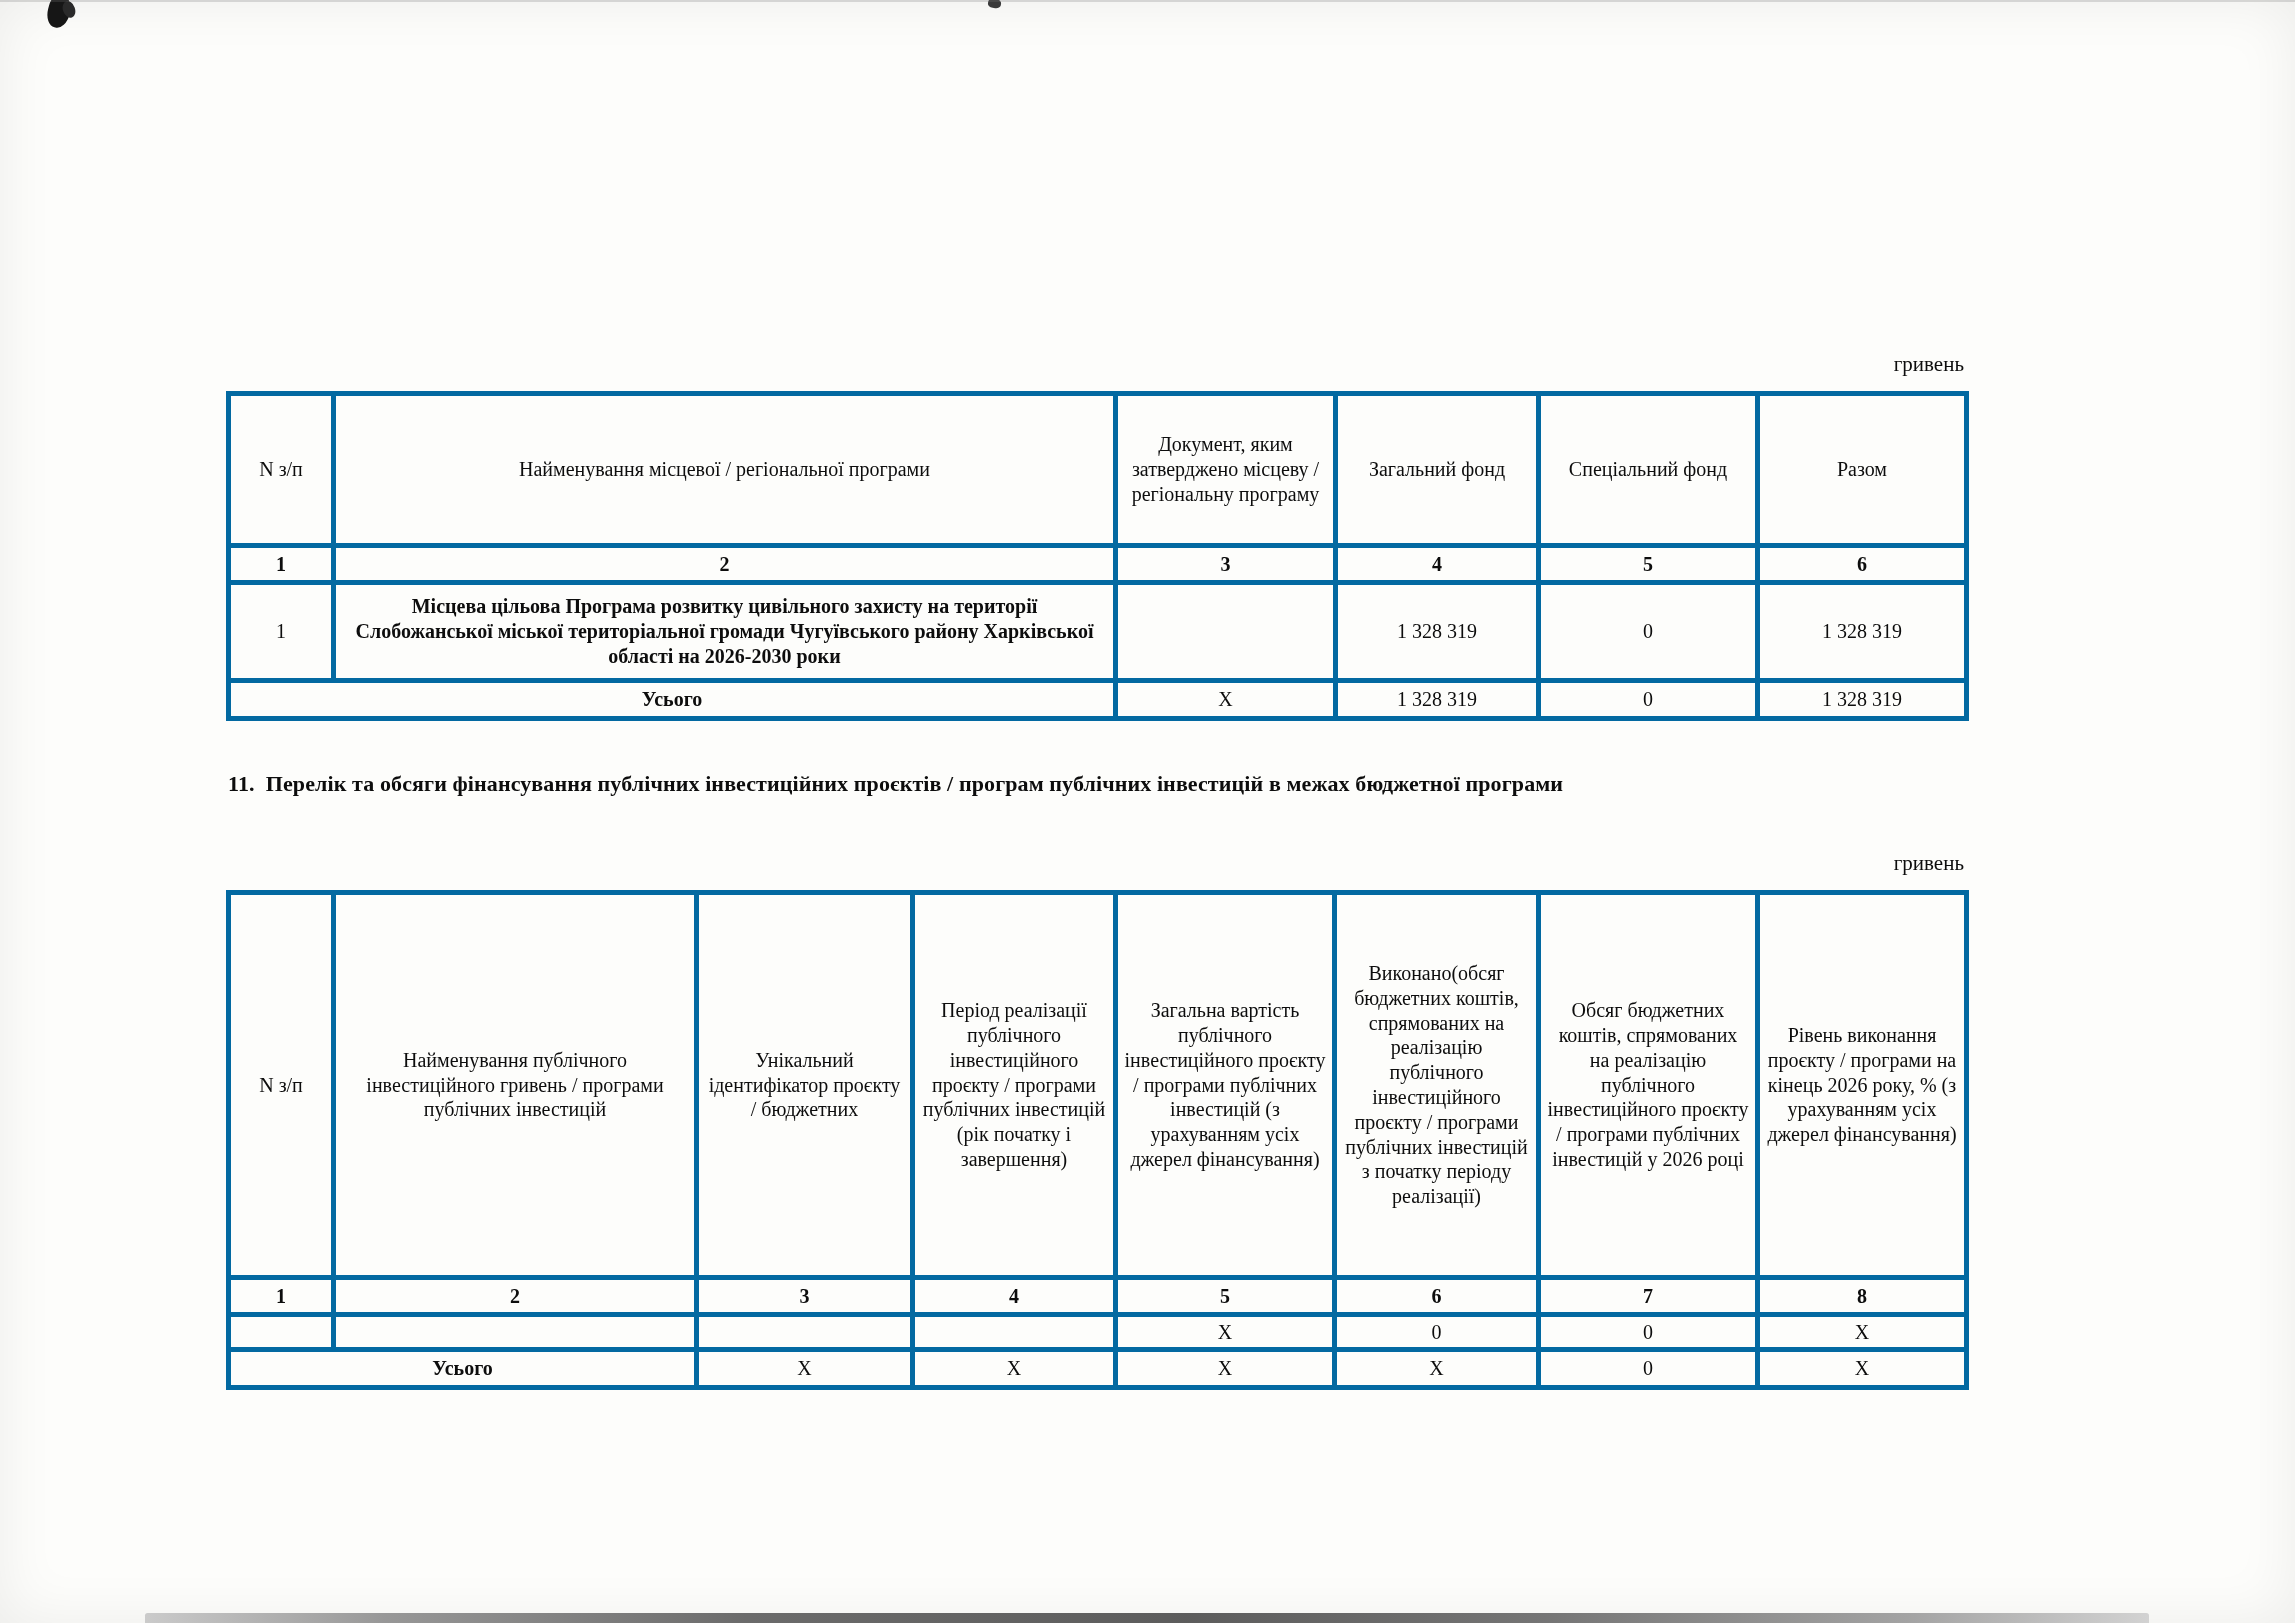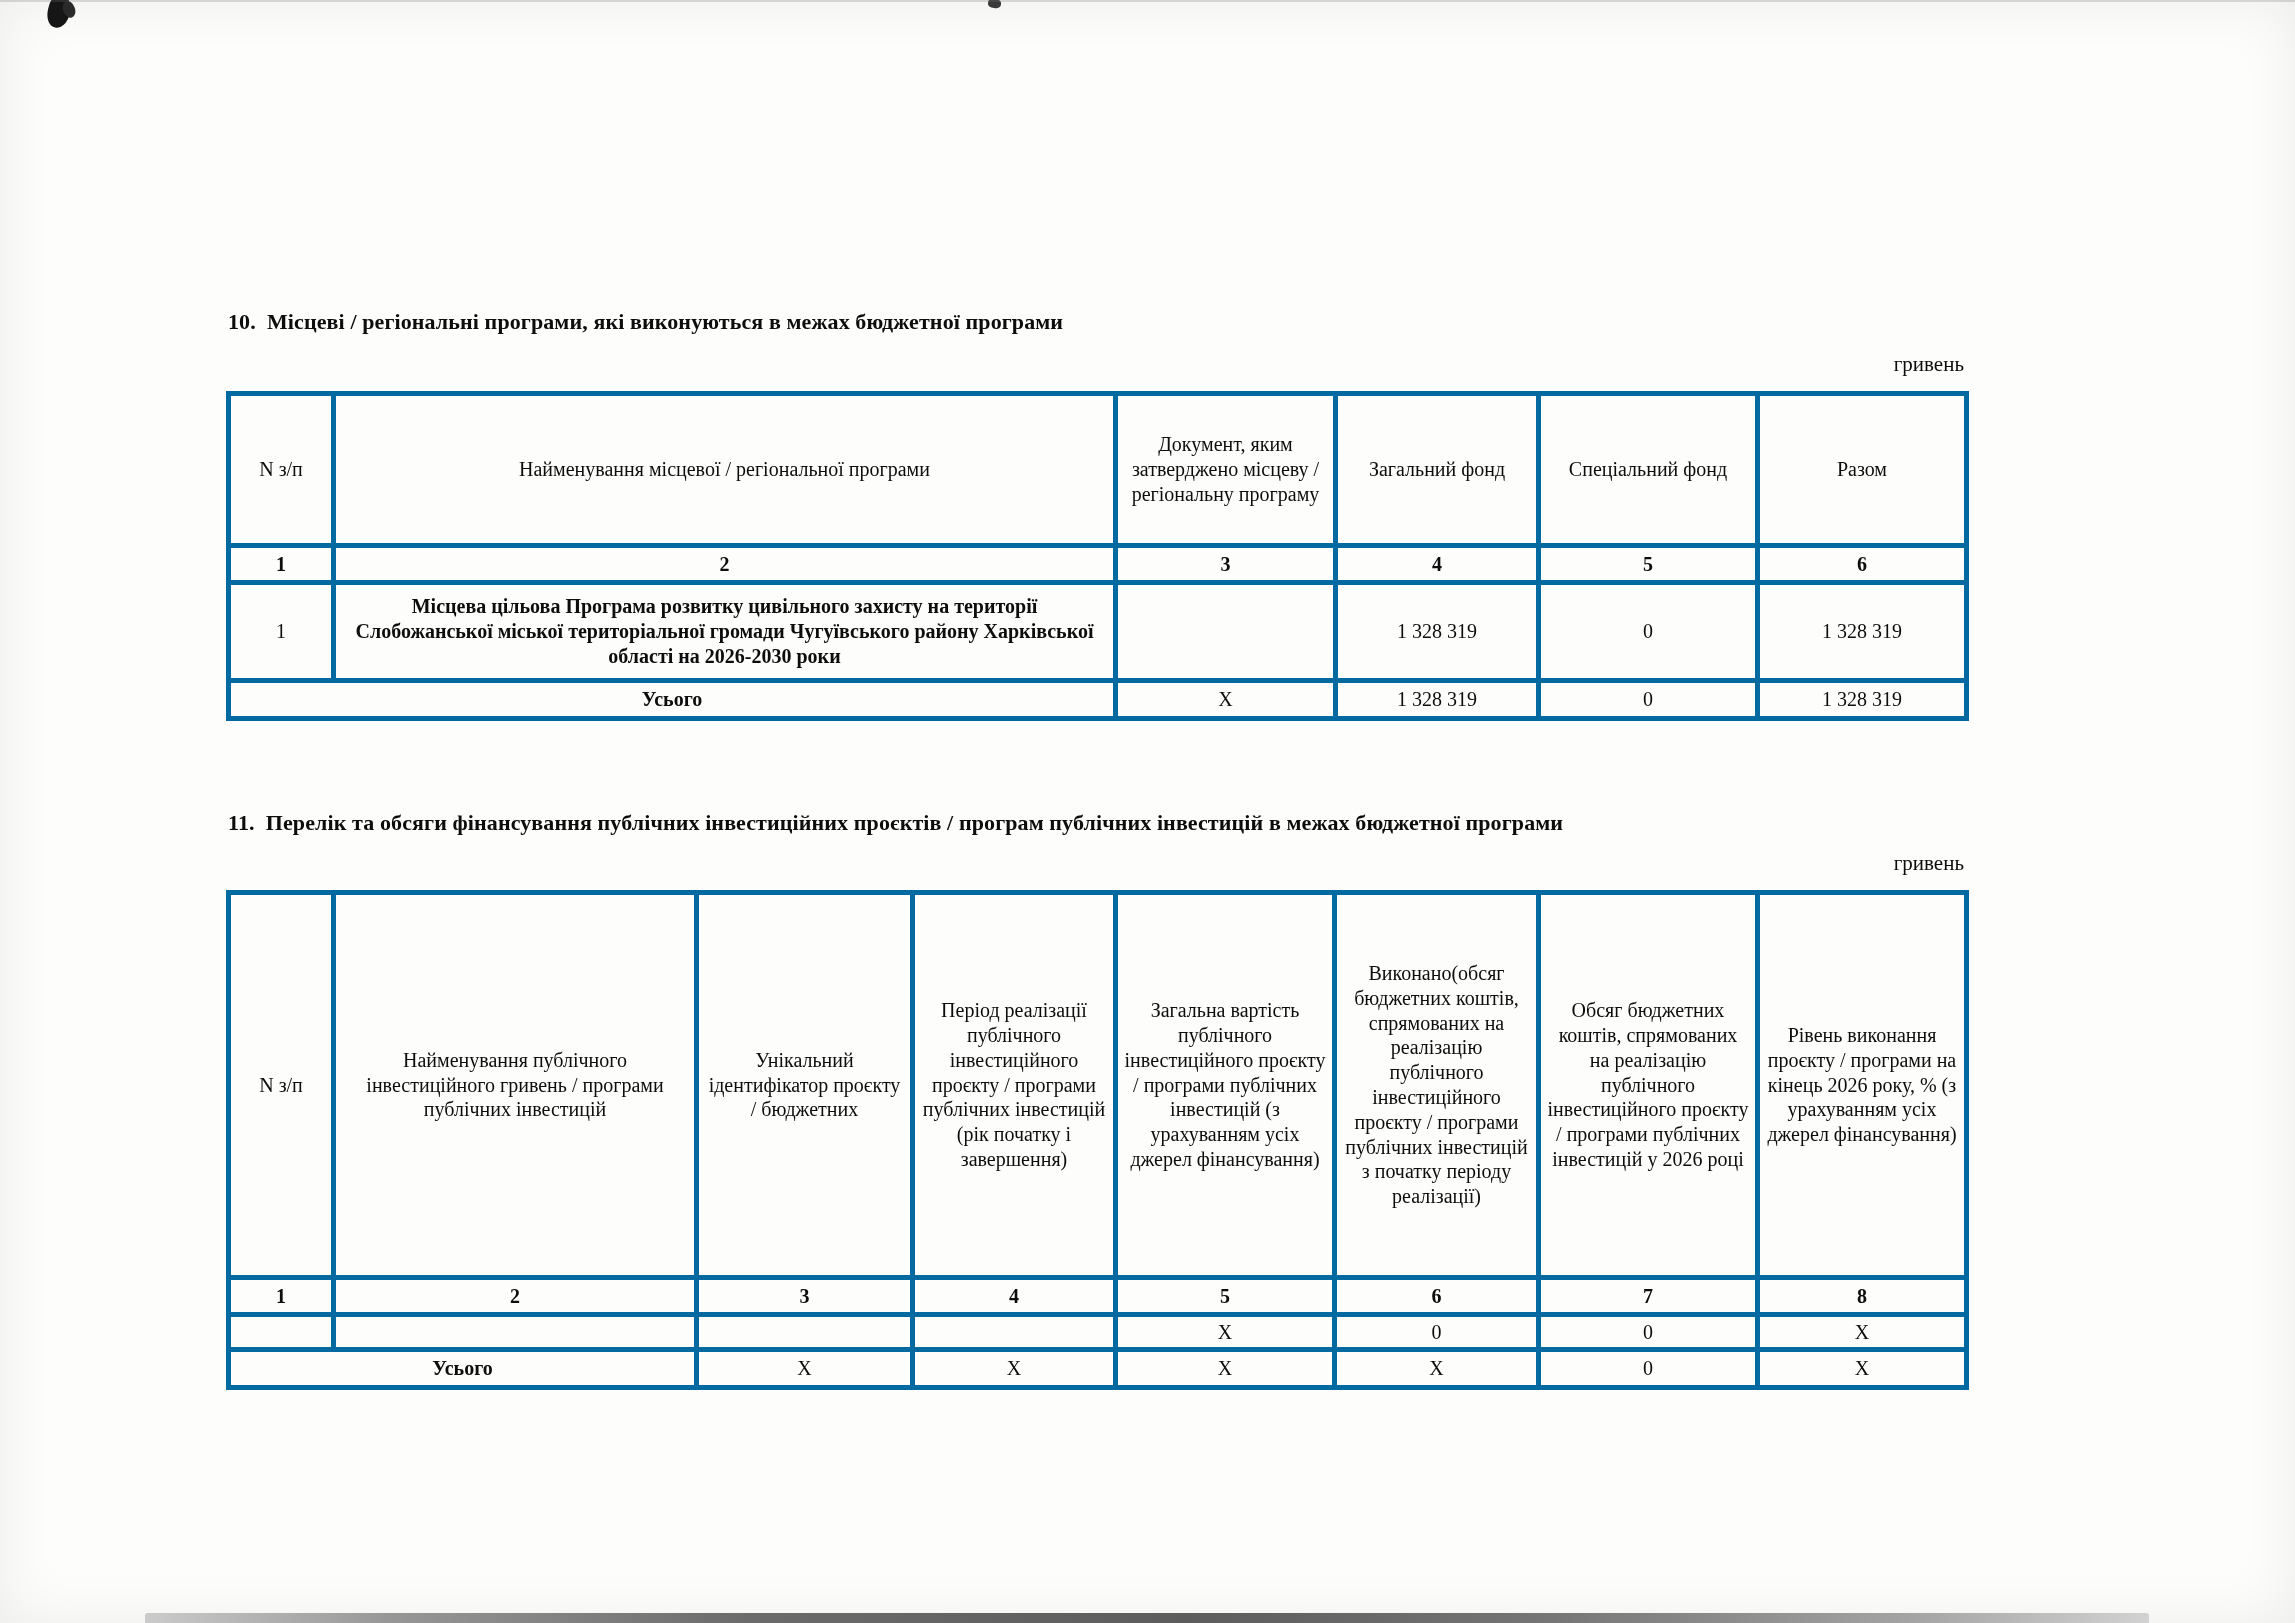--- a/index.html
+++ b/index.html
@@ -50,21 +50,21 @@
   }
   
   .section-title {
     position: absolute;
     font-size: 22px;
     font-weight: bold;
     white-space: pre-wrap;
     letter-spacing: 0.1px;
   }
   #sec10-title { left: 228px; top: 309px; }
-  #sec11-title { left: 228px; top: 810px; text-align: right; }
+  #sec11-title { left: 228px; top: 771px; text-align: right; }
   .currency {
     position: absolute;
     left: 226px;
     width: 1738px;
     text-align: right;
     font-size: 21px;
   }
   #currency-1 { top: 352px; }
   #currency-2 { top: 851px; }
   
@@ -109,21 +109,20 @@
 <body>
 
 <div class="page">
 
   <div class="artifact smudge-a"></div>
   <div class="artifact smudge-b"></div>
   <div class="artifact top-mark"></div>
   <div class="artifact edge-top"></div>
   <div class="artifact bottom-bar"></div>
 
-  <div id="sec10-title" class="section-title">10.  Місцеві / регіональні програми, які виконуються в межах бюджетної програми</div>
   <div id="currency-1" class="currency">гривень</div>
 
   <table id="table1" class="doc">
     <colgroup>
       <col style="width:105px">
       <col style="width:782px">
       <col style="width:220px">
       <col style="width:203px">
       <col style="width:219px">
       <col style="width:209px">

